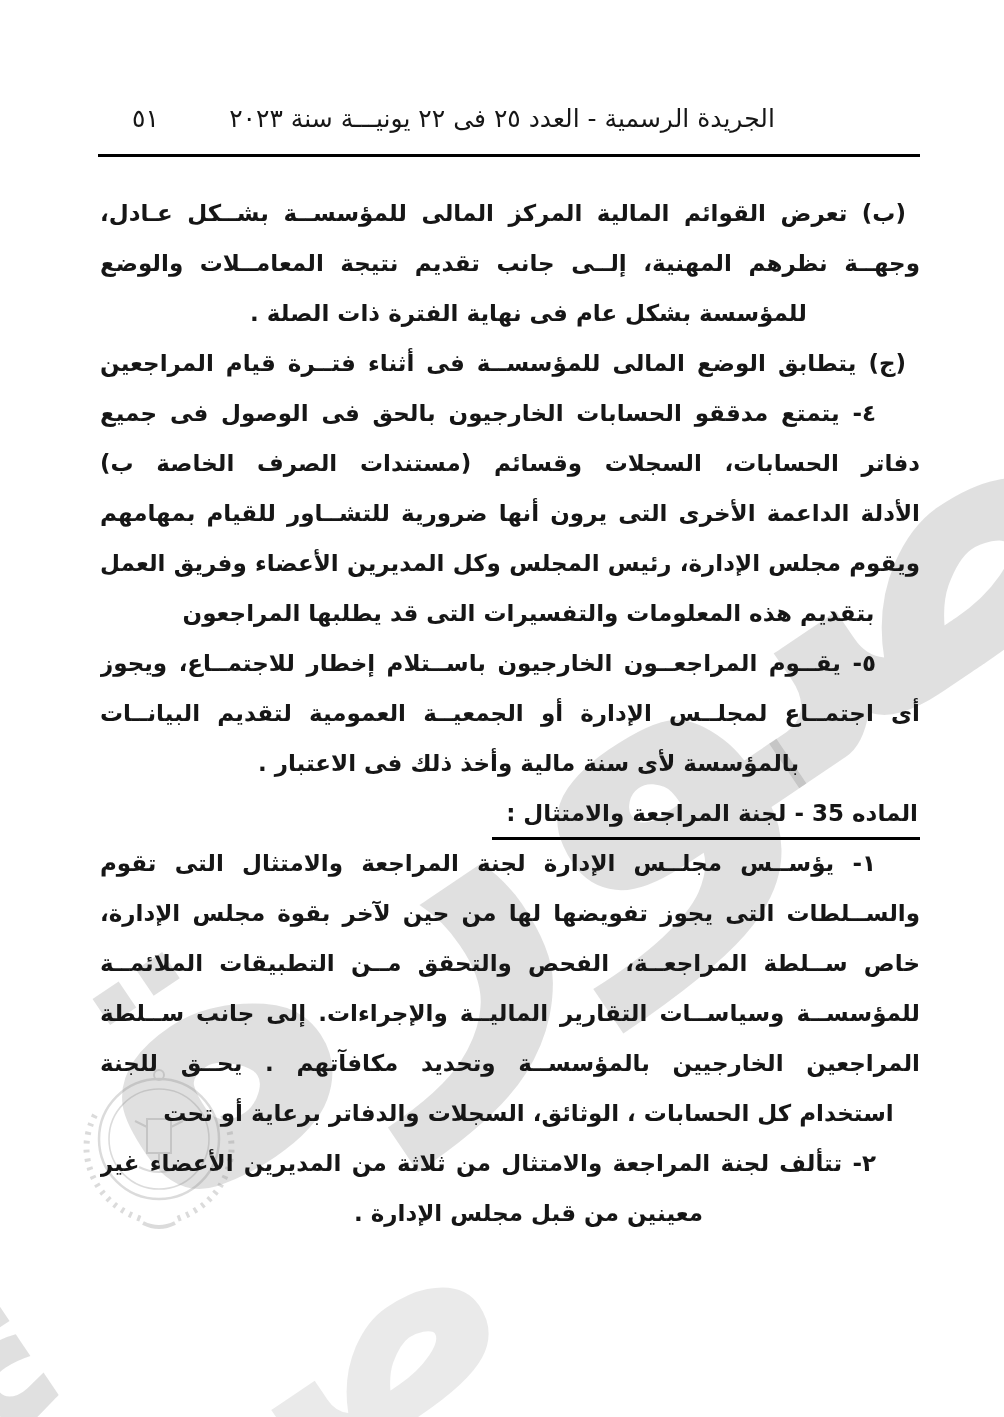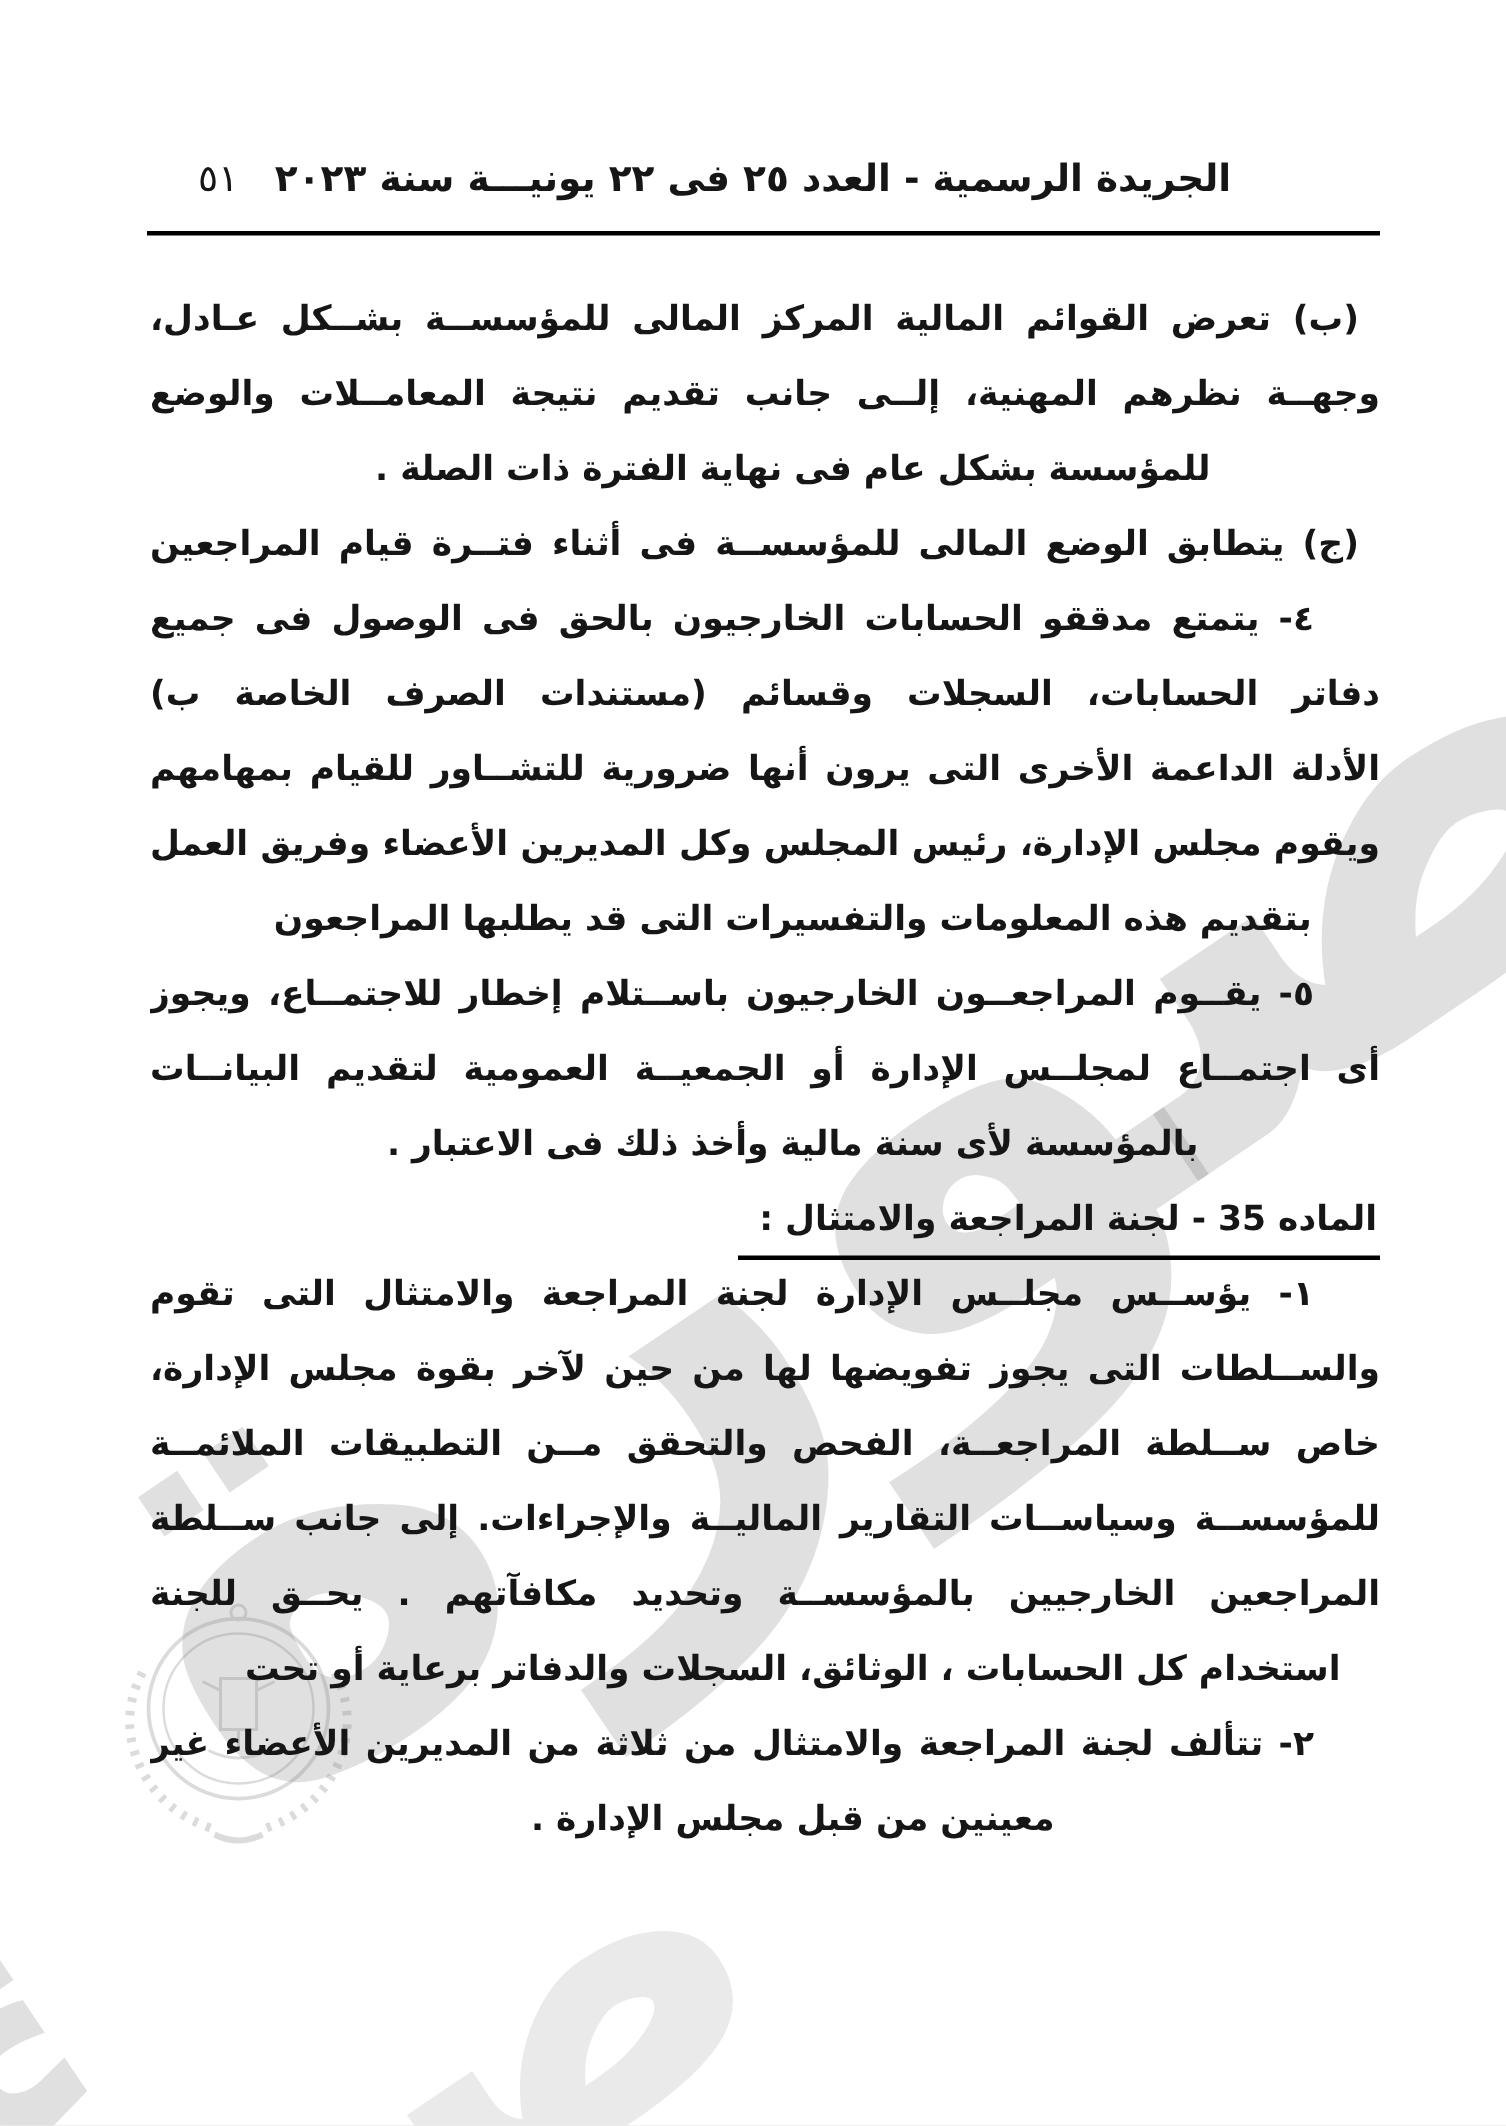--- a/index.html
+++ b/index.html
@@ -9,21 +9,21 @@
     margin:0 auto;
     background:#ffffff;
     overflow:hidden;
     direction:rtl;
     font-family:"DejaVu Sans", sans-serif;
     color:#161616;
   }
   
   .header-title{
     position:absolute;top:104px;left:160px;right:160px;
-    text-align:center;font-size:25px;font-weight:bold;
+    text-align:center;font-size:25px;font-weight:normal;
     white-space:nowrap;
   }
   .page-number{
     position:absolute;top:104px;left:132px;
     font-size:25px;font-weight:normal;
   }
   .header-rule{
     position:absolute;top:154px;left:98px;right:84px;height:3px;
     background:#000;
   }

